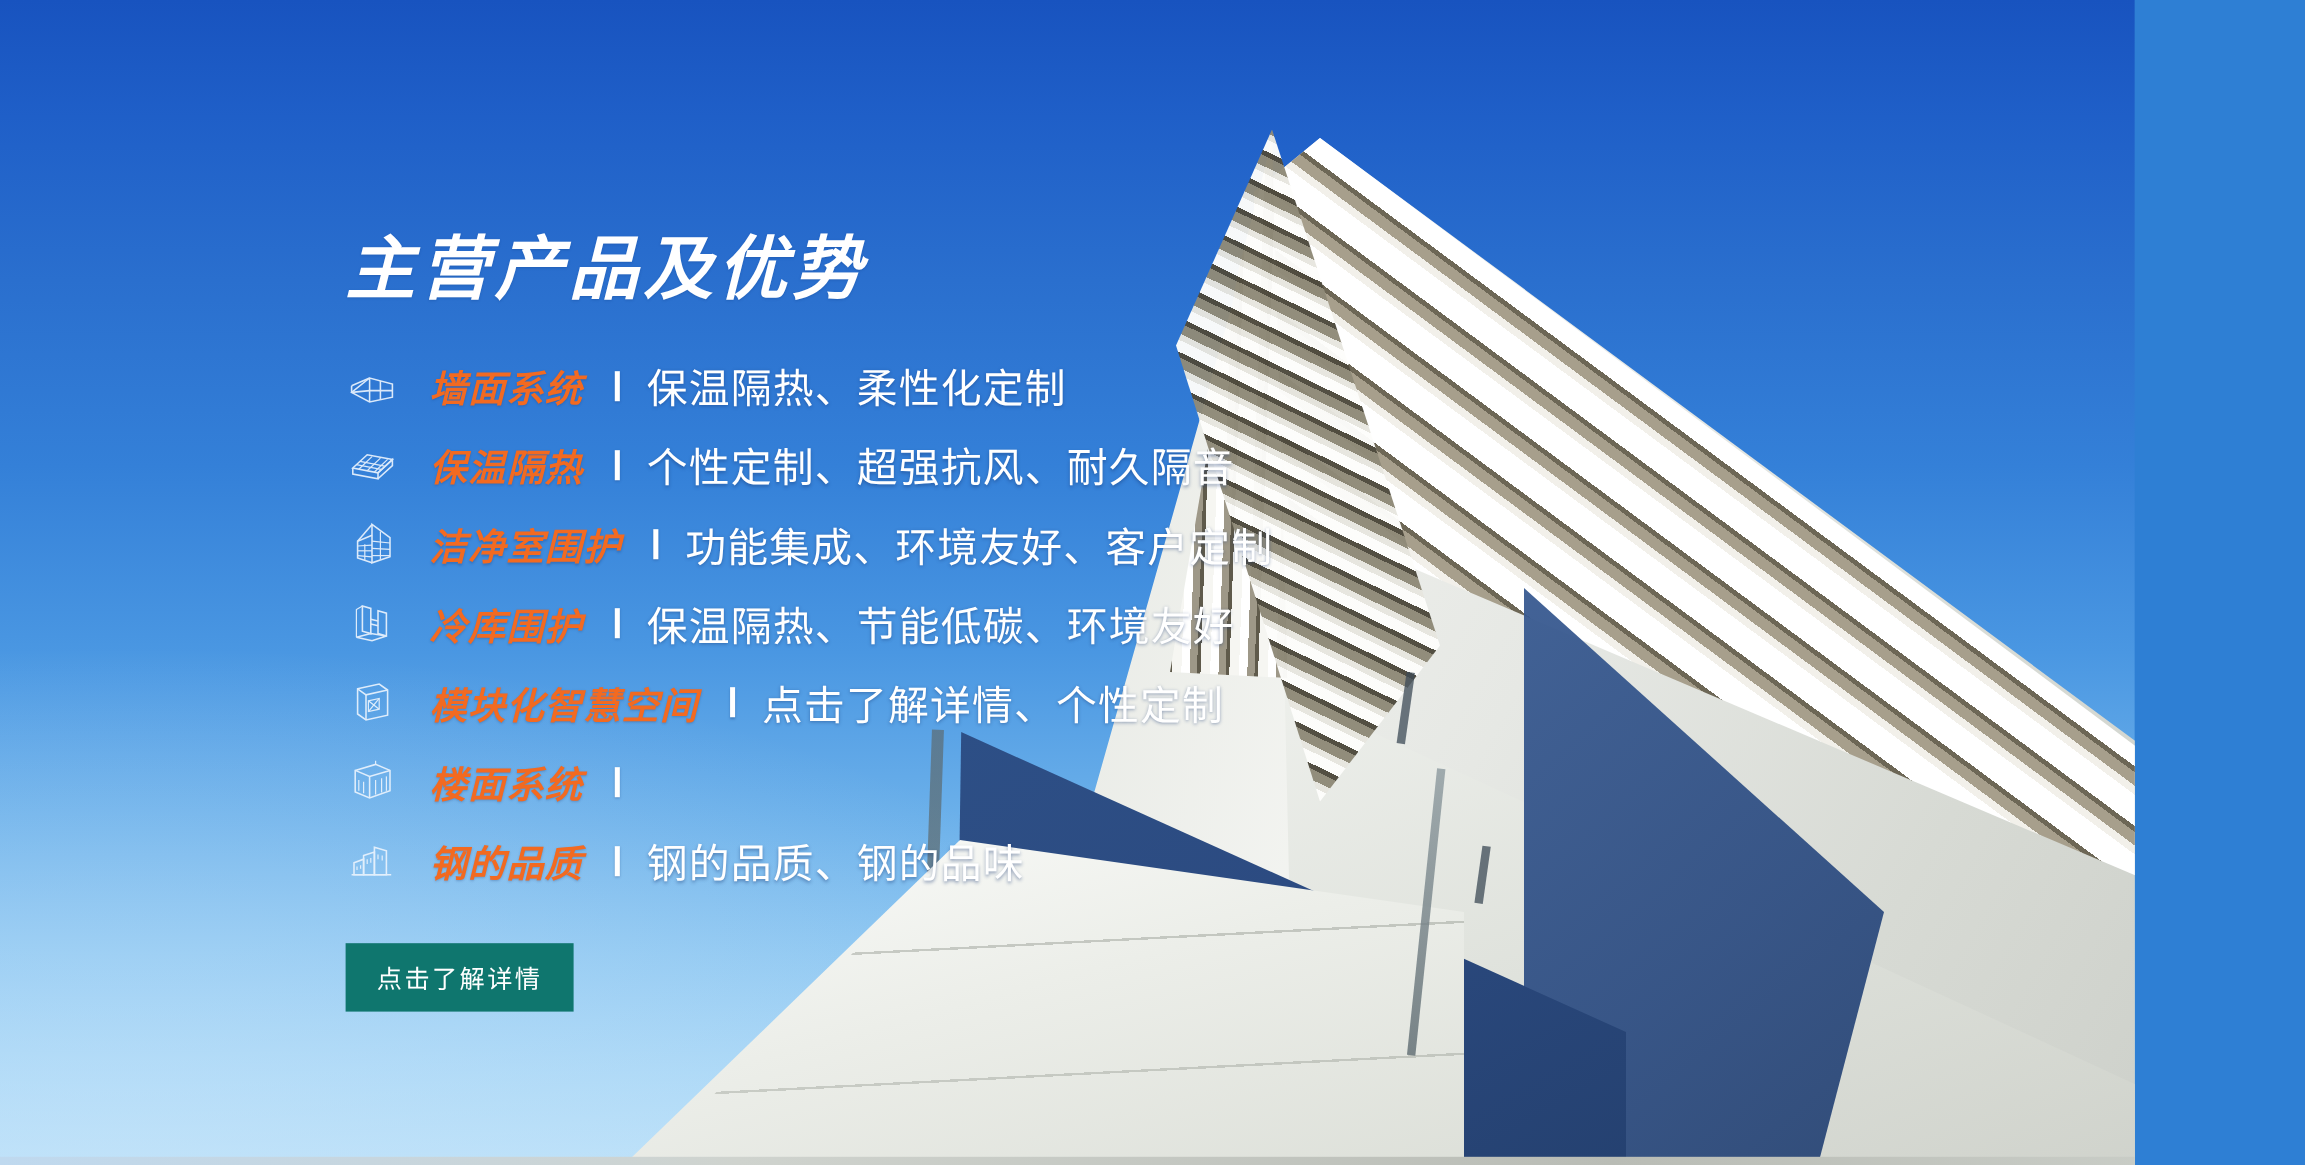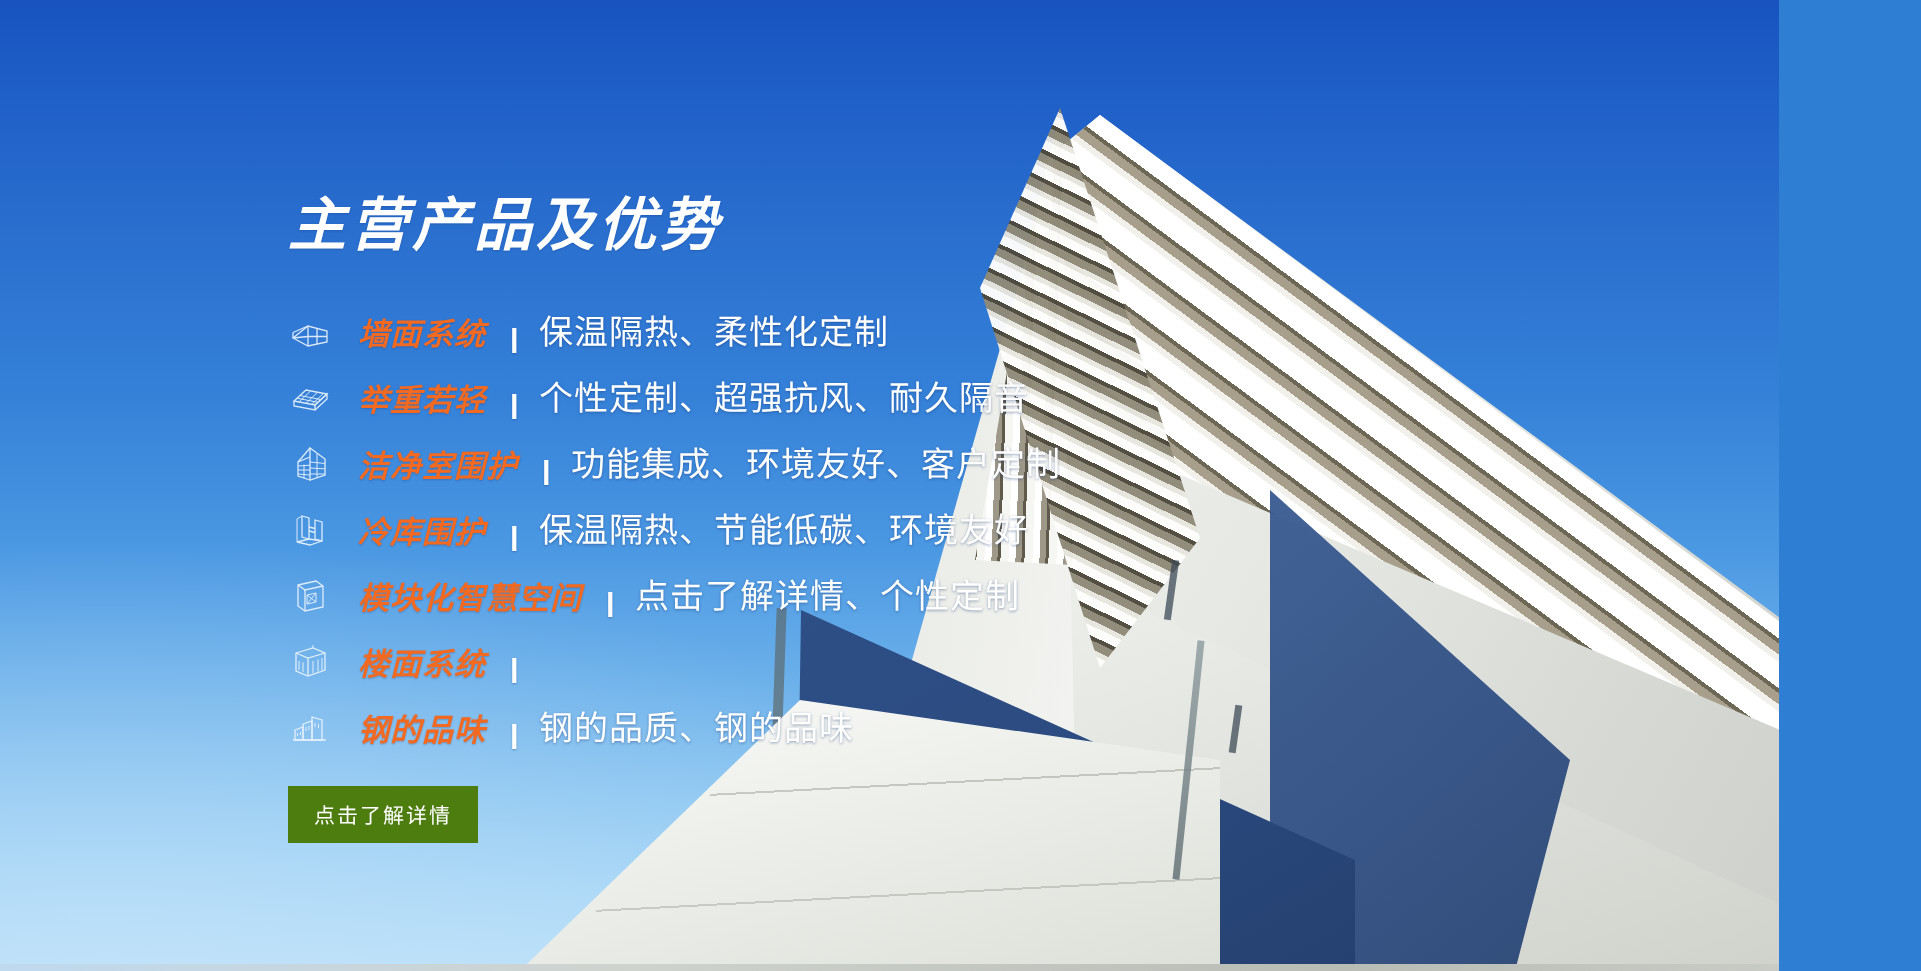--- a/index.html
+++ b/index.html
@@ -179,21 +179,21 @@
     line-height:1;
     margin-bottom:34px;
     text-shadow:0 1px 2px rgba(12,52,120,.25);
     white-space:nowrap;
   }
 
   .feature-list { list-style:none; }
 
   .feature-row {
     display:flex;
-    align-items:flex-end;
+    align-items:center;
     height:66px;
     white-space:nowrap;
   }
 
   .feature-icon {
     width:44px; height:44px;
     flex:0 0 44px;
     margin-right:26px;
     display:flex; align-items:center; justify-content:center;
     opacity:.92;
@@ -222,21 +222,21 @@
     color:#ffffff;
     font-size:34px;
     letter-spacing:1px;
     text-shadow:0 1px 3px rgba(20,50,110,.45);
   }
 
   .cta {
     display:inline-block;
     margin-top:36px;
     margin-left:0;
-    background:#4d7c0f;
+    background:#0f766e;
     color:#ffffff;
     font-size:21px;
     letter-spacing:2px;
     padding:13px 26px 14px 26px;
     border:none;
     cursor:pointer;
     font-family:inherit;
   }
 </style>
 </head>
@@ -293,21 +293,21 @@
             <path d="M5 24 L17 13 L38 17 L26 28 Z"></path>
             <path d="M5 24 L5 29 L26 33 L26 28"></path>
             <path d="M26 28 L38 17 L38 22 L26 33"></path>
             <path d="M11 18.5 L31.5 22.5" stroke-width="1"></path>
             <path d="M8 21.2 L28.5 25.2" stroke-width="1"></path>
             <path d="M21 14.5 L10 25" stroke-width="1"></path>
             <path d="M28 15.8 L17 26.3" stroke-width="1"></path>
             <path d="M34 16.8 L23 27.3" stroke-width="1"></path>
           </svg>
         </span>
-        <span class="feature-title">举重若轻</span>
+        <span class="feature-title">保温隔热</span>
         <span class="feature-sep">❙</span>
         <span class="feature-desc">个性定制、超强抗风、耐久隔音</span>
       </li>
 
       <li class="feature-row">
         <span class="feature-icon">
           <svg width="42" height="42" viewBox="0 0 42 42" fill="none" stroke="#eaf3fd" stroke-width="1.3">
             <path d="M21 5 L36 16 L36 32 L21 37 L21 5 Z"></path>
             <path d="M21 14 L9 19 L9 33 L21 37"></path>
             <path d="M21 5 L9 19"></path>
@@ -380,21 +380,21 @@
           <svg width="42" height="42" viewBox="0 0 42 42" fill="none" stroke="#eaf3fd" stroke-width="1.3">
             <path d="M23 10 L33 13 L33 33 L23 33 Z"></path>
             <path d="M14 17 L23 14 L23 33 L14 33 Z"></path>
             <path d="M6 23 L14 20 L14 33 L6 33 Z"></path>
             <path d="M4 33 L37 33"></path>
             <path d="M17 20 L17 24 M20 19 L20 23" stroke-width="1"></path>
             <path d="M26 16 L26 20 M29.5 17 L29.5 21" stroke-width="1"></path>
             <path d="M8.5 26 L8.5 29 M11.5 25 L11.5 28" stroke-width="1"></path>
           </svg>
         </span>
-        <span class="feature-title">钢的品味</span>
+        <span class="feature-title">钢的品质</span>
         <span class="feature-sep">❙</span>
         <span class="feature-desc">钢的品质、钢的品味</span>
       </li>
 
     </ul>
 
     <button class="cta">点击了解详情</button>
 
   </div>
 </div>

